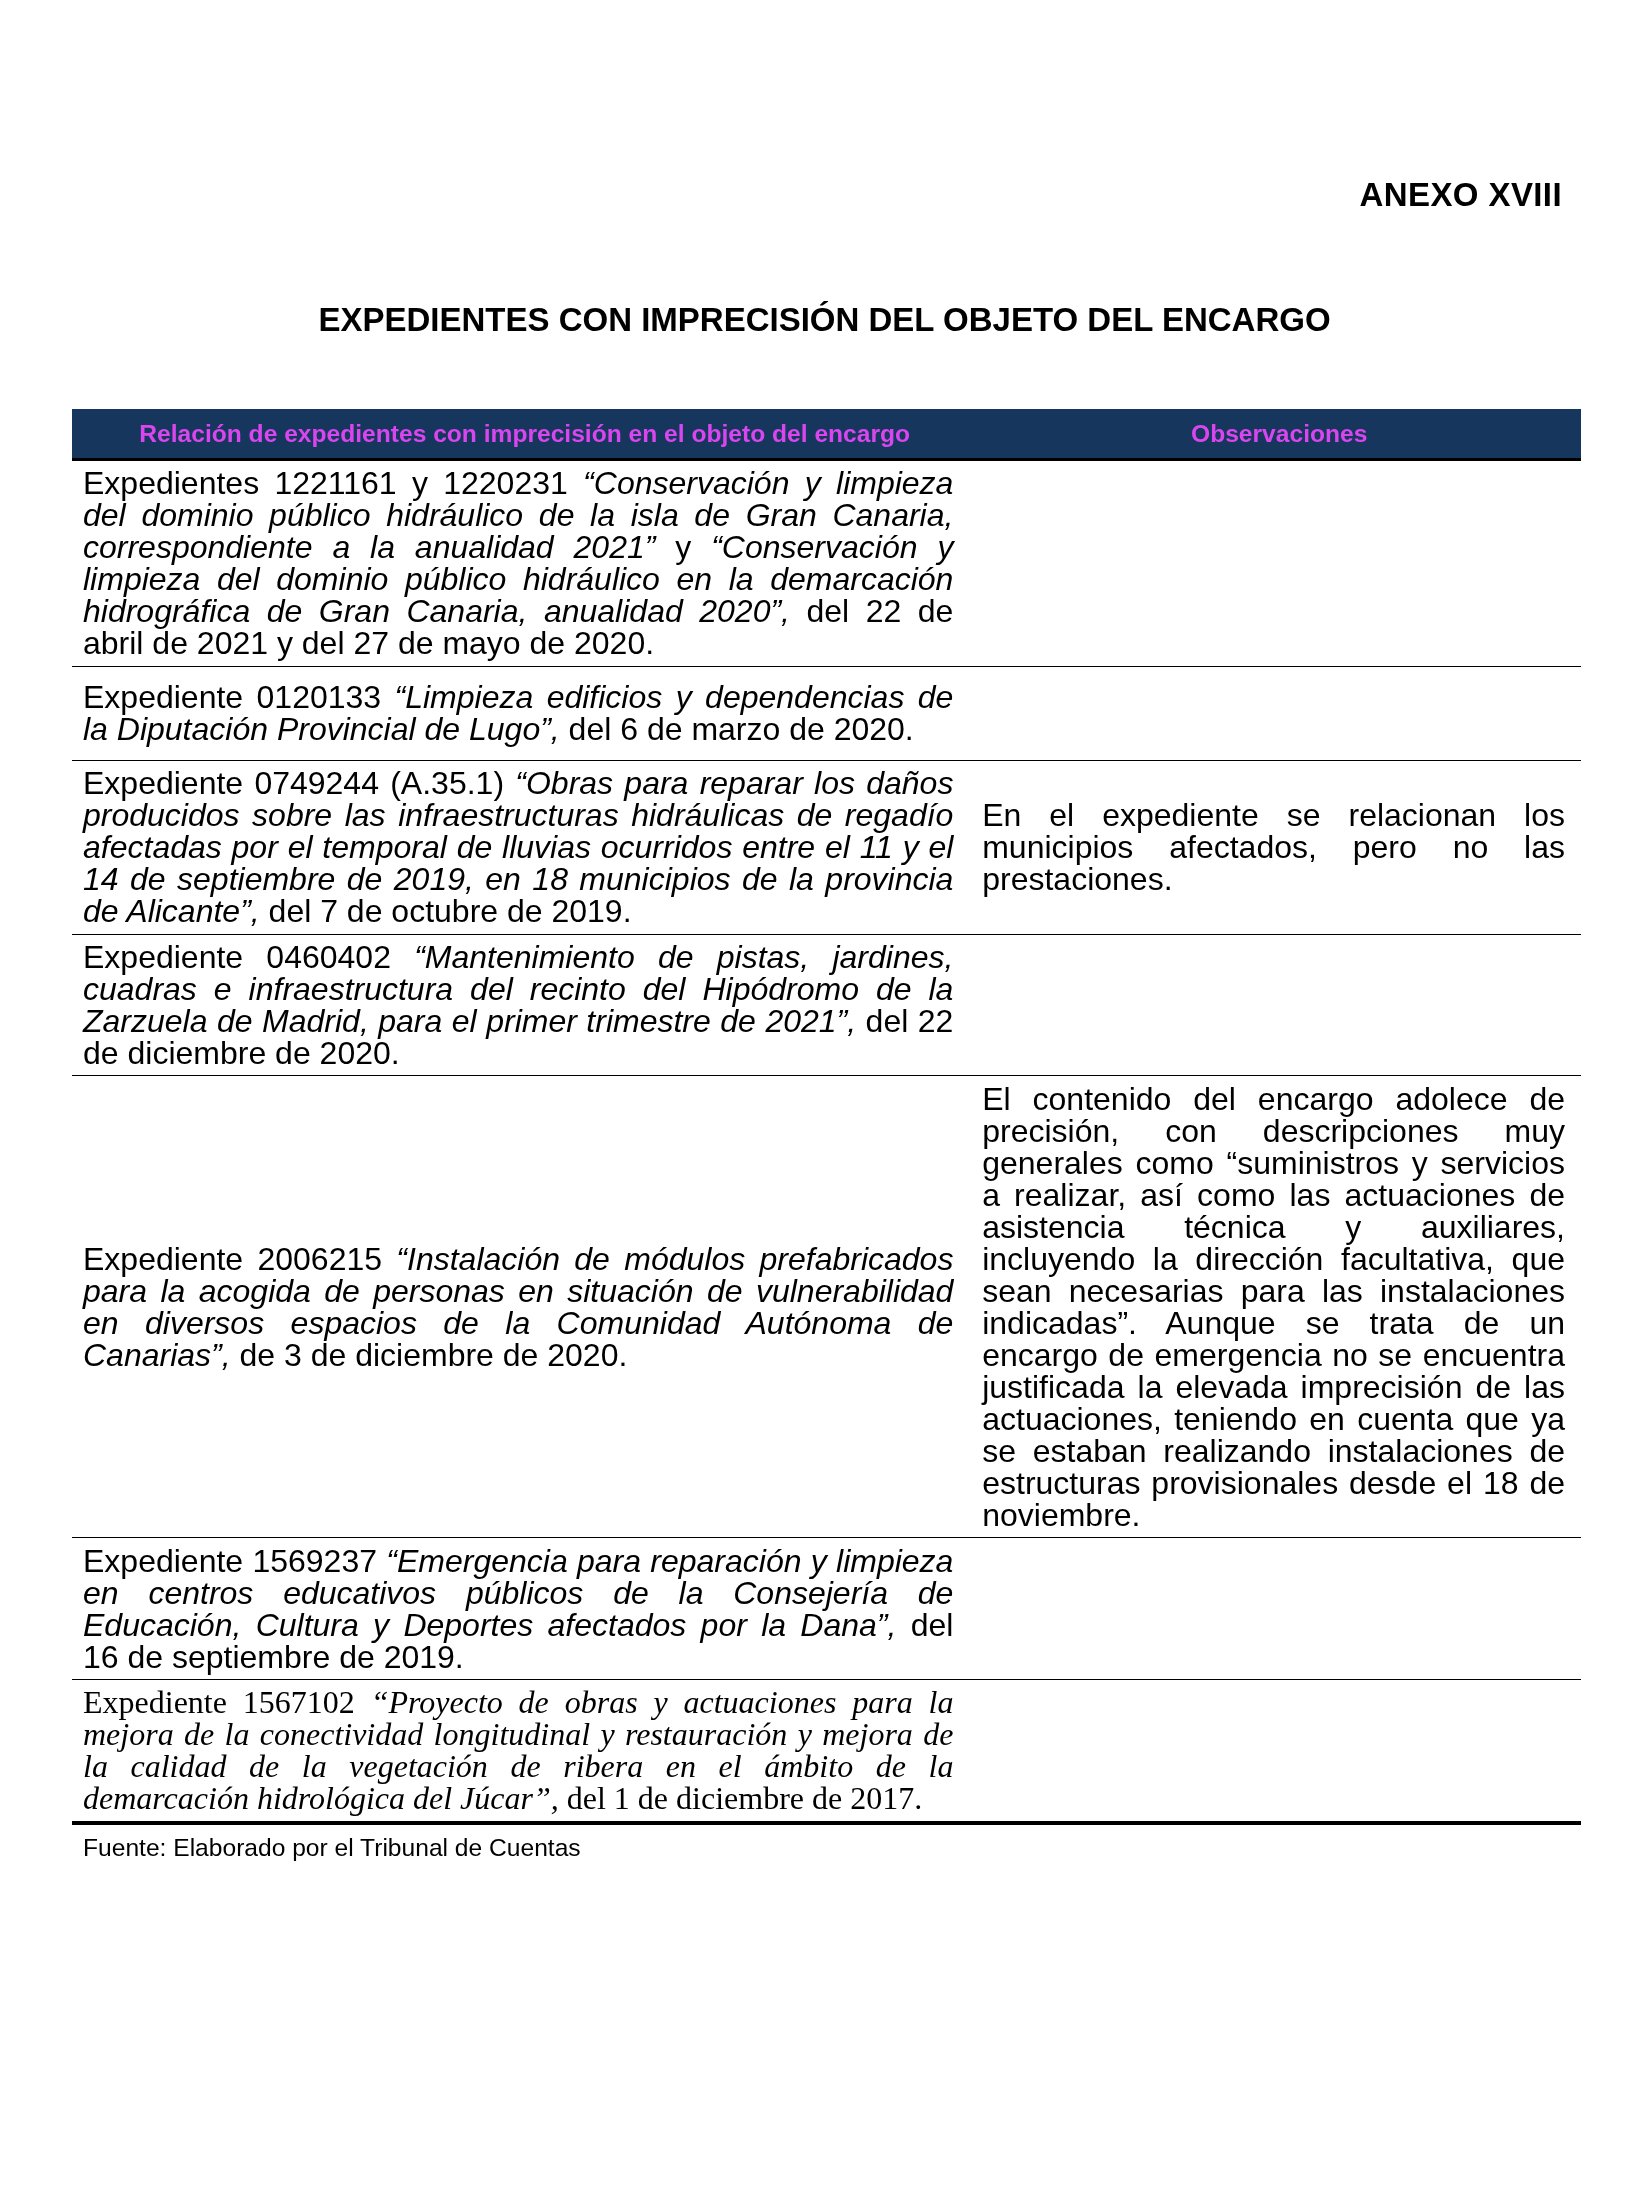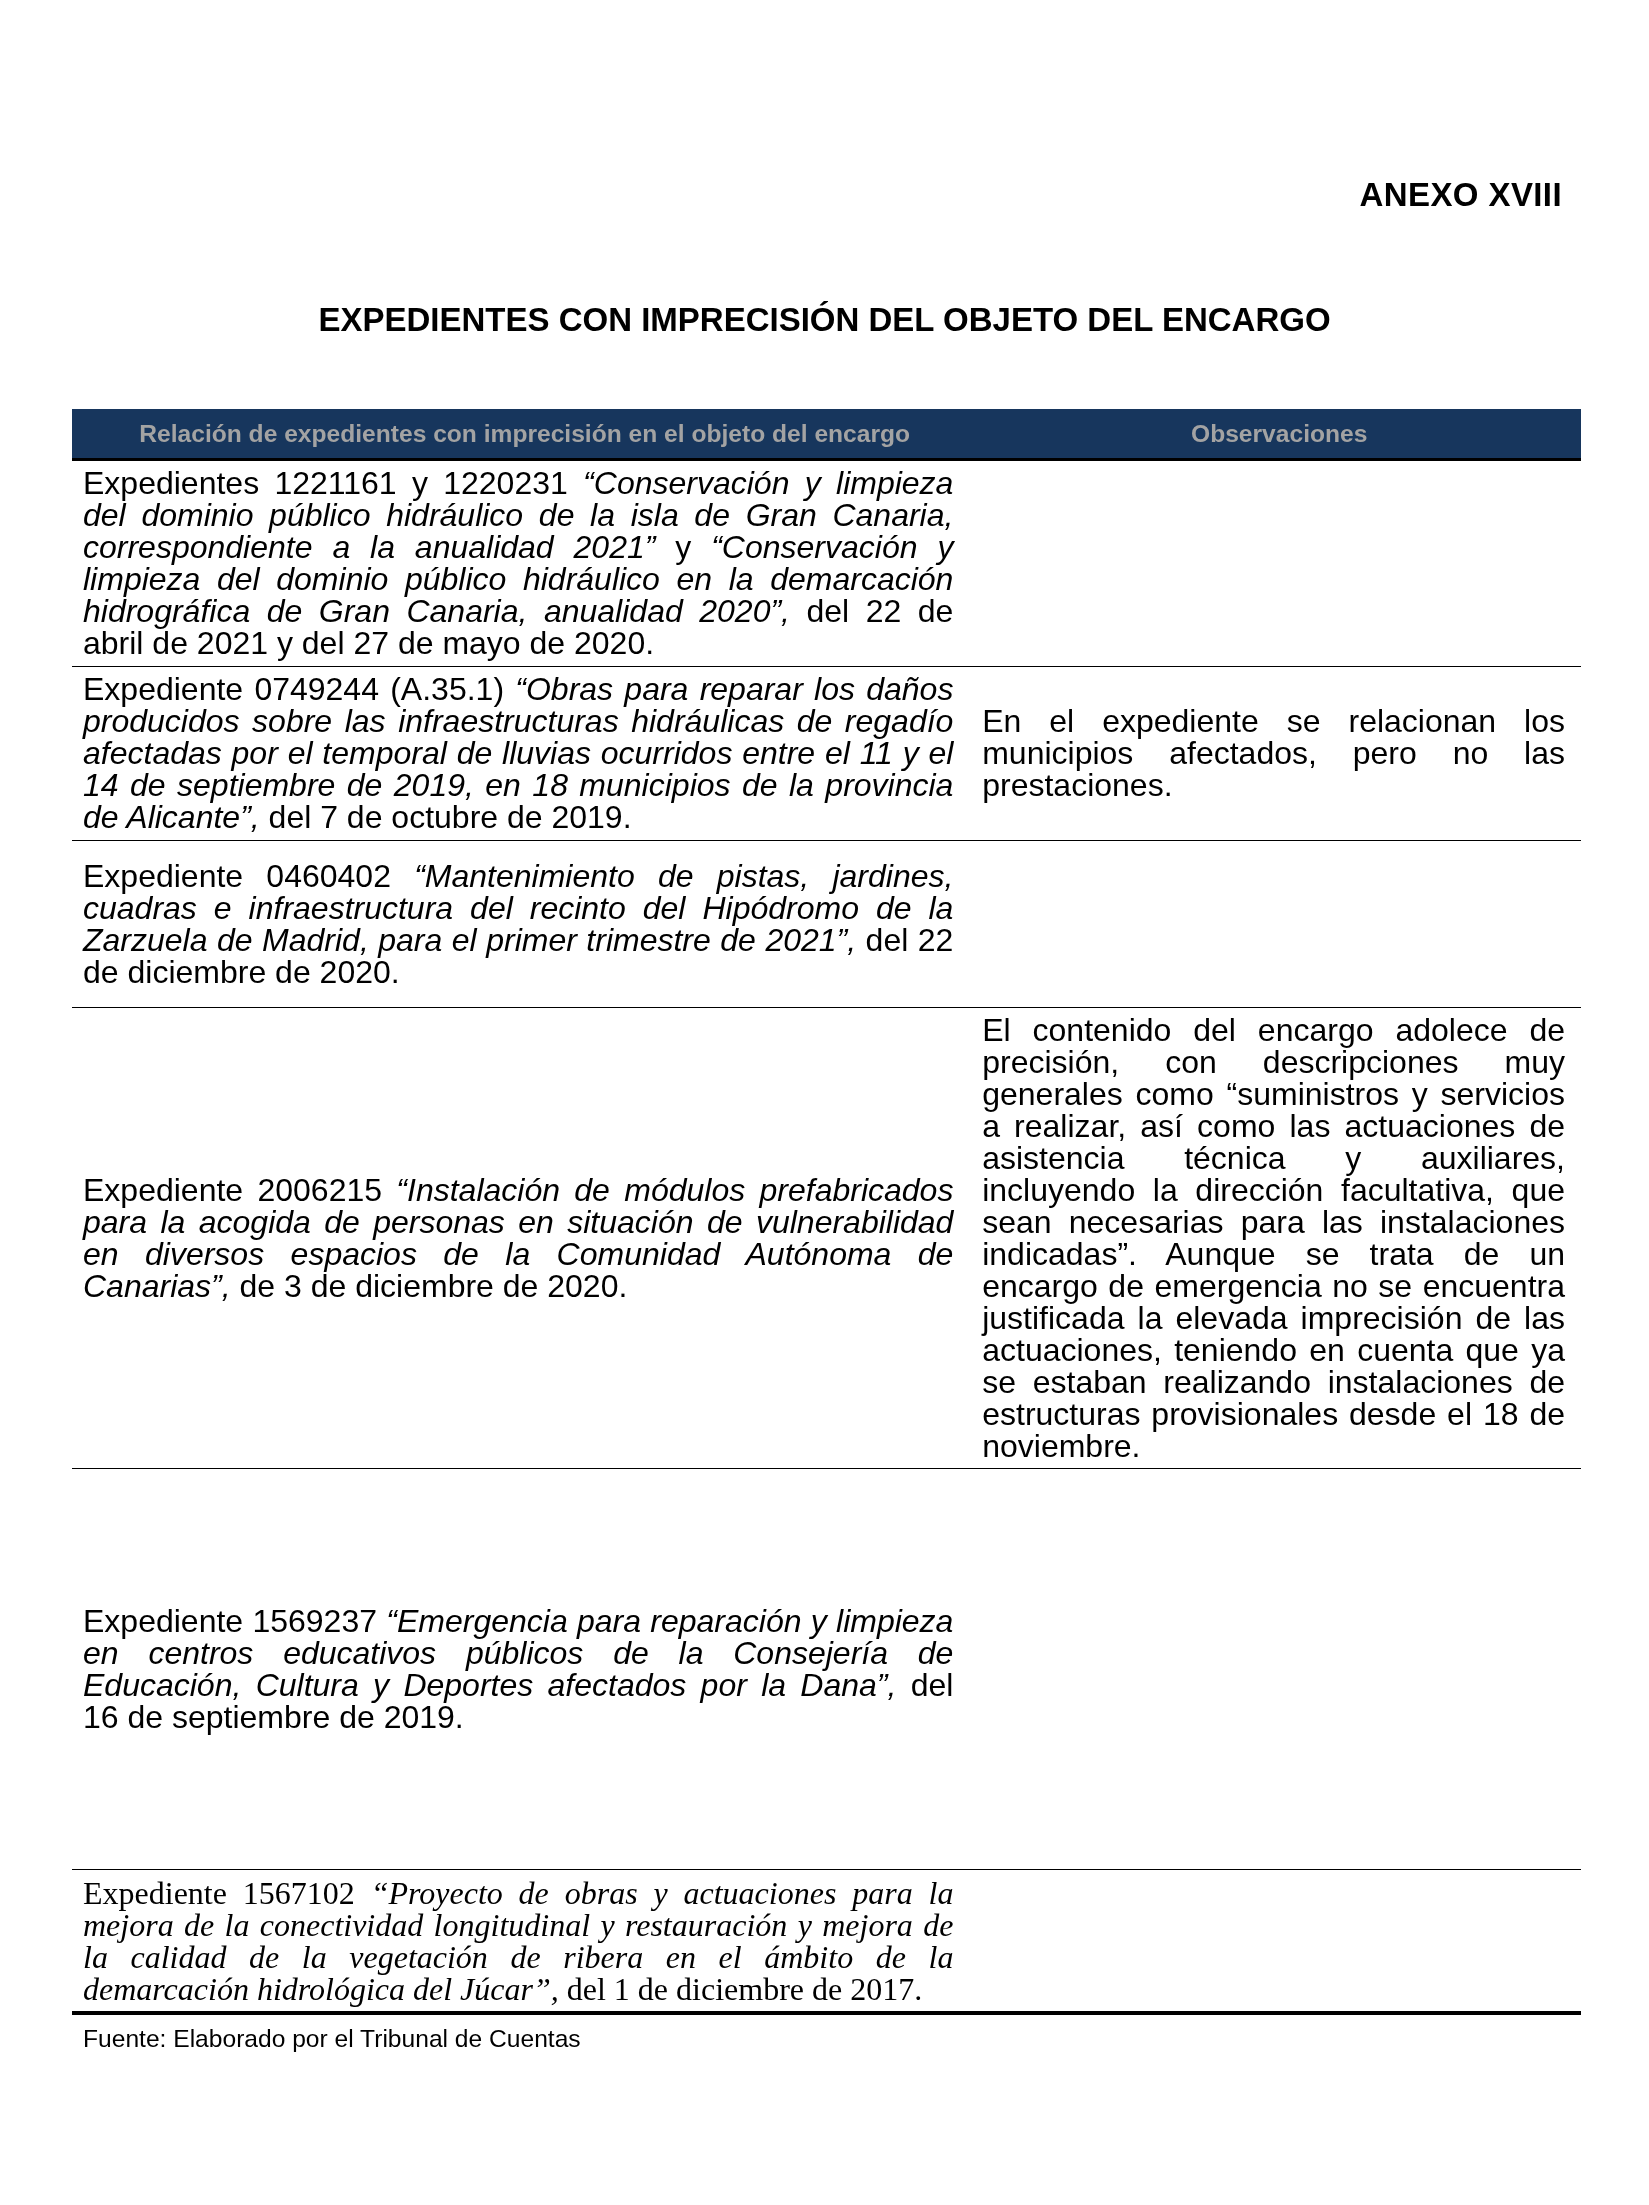--- a/index.html
+++ b/index.html
@@ -41,21 +41,21 @@
     width: 1509px;
   }
   table.expedientes {
     border-collapse: collapse;
     table-layout: fixed;
     width: 100%;
   }
   col.c1 { width: 60%; }
   col.c2 { width: 40%; }
   thead th {
-    color: #a3a3a3;
+    color: #d946ef;
     font-size: 24.6px;
     font-weight: bold;
     height: 49px;
     text-align: center;
     vertical-align: middle;
     border-bottom: 3.2px solid #000000;
     padding: 0 24px;
   }
   tbody td {
     font-size: 32px;
@@ -101,20 +101,24 @@
         <th style="background: rgb(23, 54, 93);">Relación de expedientes con imprecisión en el objeto del encargo</th>
         <th style="background: rgb(23, 54, 93);">Observaciones</th>
       </tr>
     </thead>
     <tbody>
         <tr>
           <td class="cell-left"><span>Expedientes 1221161 y 1220231 </span><span class="it">“Conservación y limpieza del dominio público hidráulico de la isla de Gran Canaria, correspondiente a la anualidad 2021”</span><span> y </span><span class="it">“Conservación y limpieza del dominio público hidráulico en la demarcación hidrográfica de Gran Canaria, anualidad 2020”,</span><span> del 22 de abril de 2021 y del 27 de mayo de 2020.</span></td>
           <td class="cell-right"></td>
         </tr>
         <tr>
+          <td class="cell-left"><span>Expediente 0120133 </span><span class="it">“Limpieza edificios y dependencias de la Diputación Provincial de Lugo”,</span><span> del 6 de marzo de 2020.</span></td>
+          <td class="cell-right"></td>
+        </tr>
+        <tr>
           <td class="cell-left"><span>Expediente 0749244 (A.35.1) </span><span class="it">“Obras para reparar los daños producidos sobre las infraestructuras hidráulicas de regadío afectadas por el temporal de lluvias ocurridos entre el 11 y el 14 de septiembre de 2019, en 18 municipios de la provincia de Alicante”,</span><span> del 7 de octubre de 2019.</span></td>
           <td class="cell-right"><span>En el expediente se relacionan los municipios afectados, pero no las prestaciones.</span></td>
         </tr>
         <tr>
           <td class="cell-left"><span>Expediente 0460402 </span><span class="it">“Mantenimiento de pistas, jardines, cuadras e infraestructura del recinto del Hipódromo de la Zarzuela de Madrid, para el primer trimestre de 2021”,</span><span> del 22 de diciembre de 2020.</span></td>
           <td class="cell-right"></td>
         </tr>
         <tr>
           <td class="cell-left"><span>Expediente 2006215 </span><span class="it">“Instalación de módulos prefabricados para la acogida de personas en situación de vulnerabilidad en diversos espacios de la Comunidad Autónoma de Canarias”,</span><span> de 3 de diciembre de 2020.</span></td>
           <td class="cell-right"><span>El contenido del encargo adolece de precisión, con descripciones muy generales como “suministros y servicios a realizar, así como las actuaciones de asistencia técnica y auxiliares, incluyendo la dirección facultativa, que sean necesarias para las instalaciones indicadas”. Aunque se trata de un encargo de emergencia no se encuentra justificada la elevada imprecisión de las actuaciones, teniendo en cuenta que ya se estaban realizando instalaciones de estructuras provisionales desde el 18 de noviembre.</span></td>

